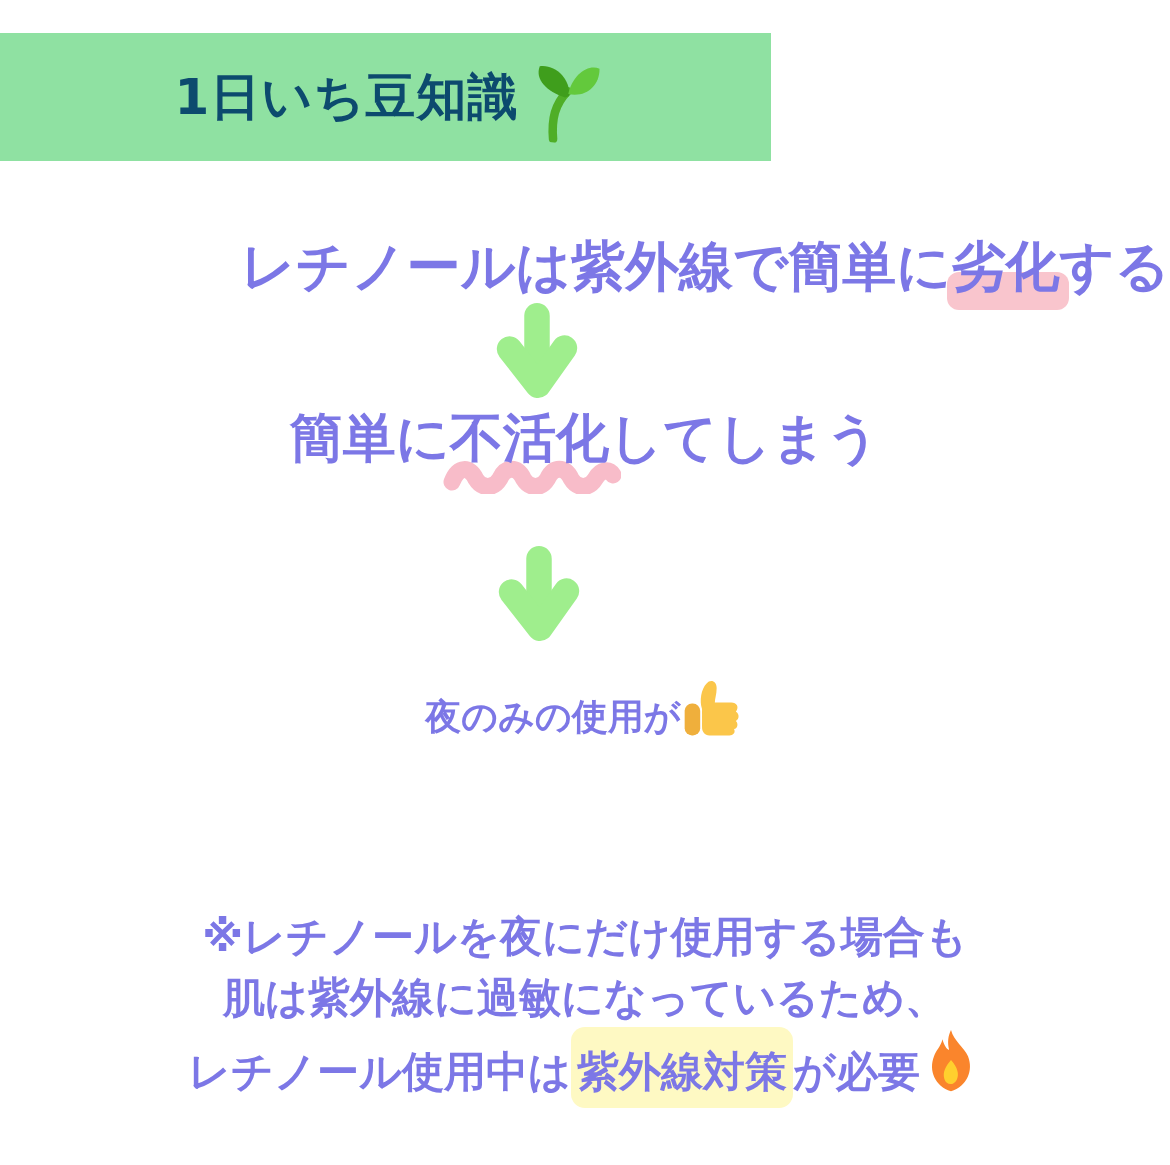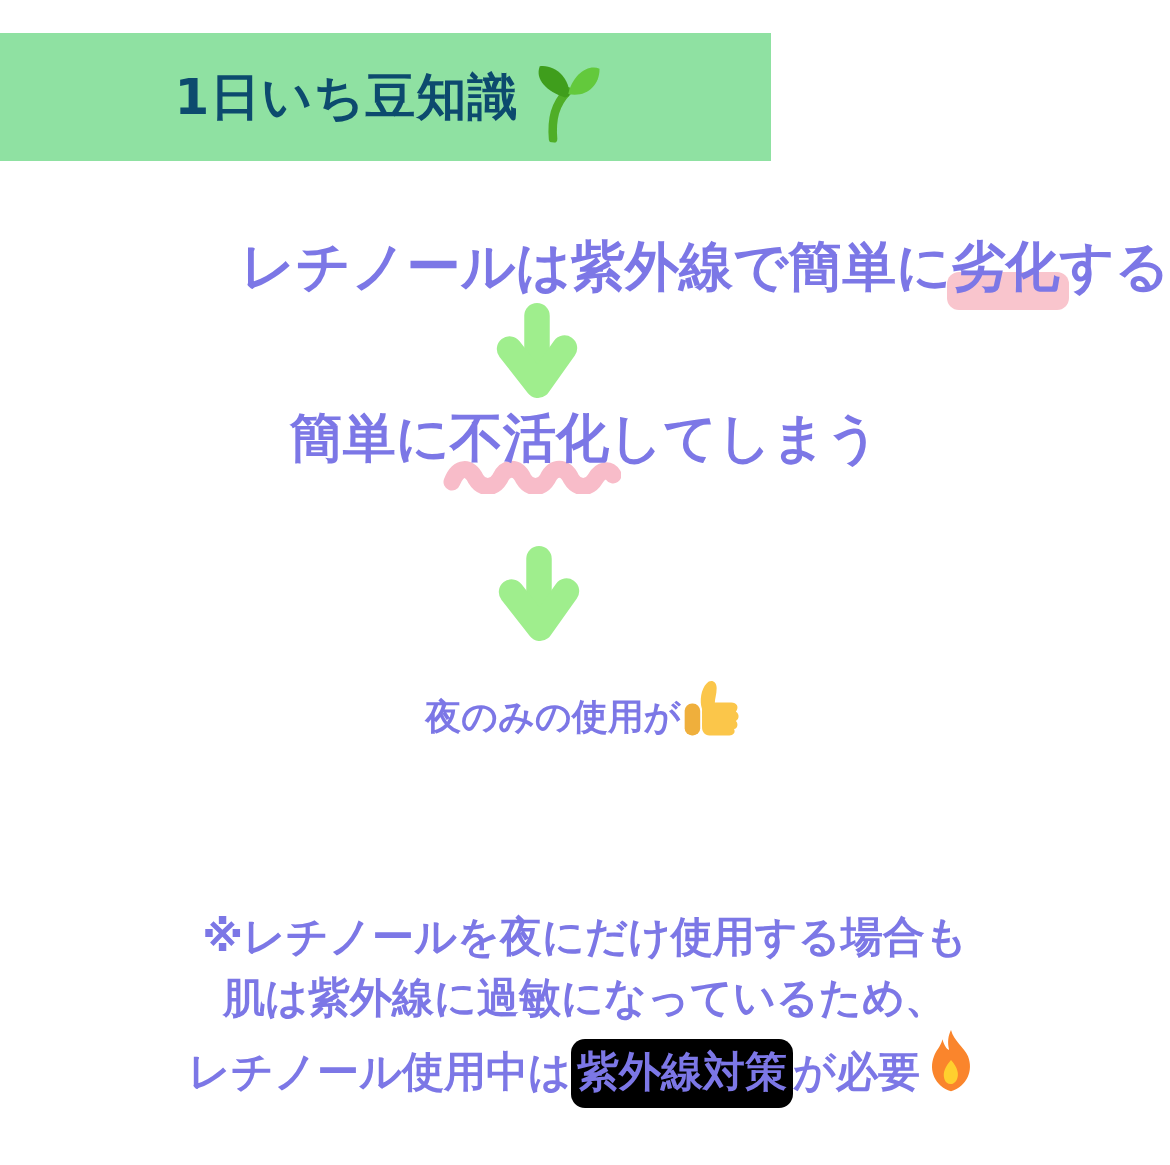--- a/index.html
+++ b/index.html
@@ -63,23 +63,23 @@
     position: absolute;
     left: -4px; right: -10px;
     top: 58%; bottom: -12px;
     background: #f9c5cd;
     border-radius: 12px;
     z-index: -1;
   }
 
   
   .hl-box {
-    background: #000000;
+    background: #fef9c3;
     border-radius: 14px;
-    padding: 8px 6px 12px 6px;
+    padding: 20px 6px 12px 6px;
     white-space: nowrap;
   }
 
   
   .wavy {
     position: relative;
     z-index: 0;
     white-space: nowrap;
     text-align: right;
   }

